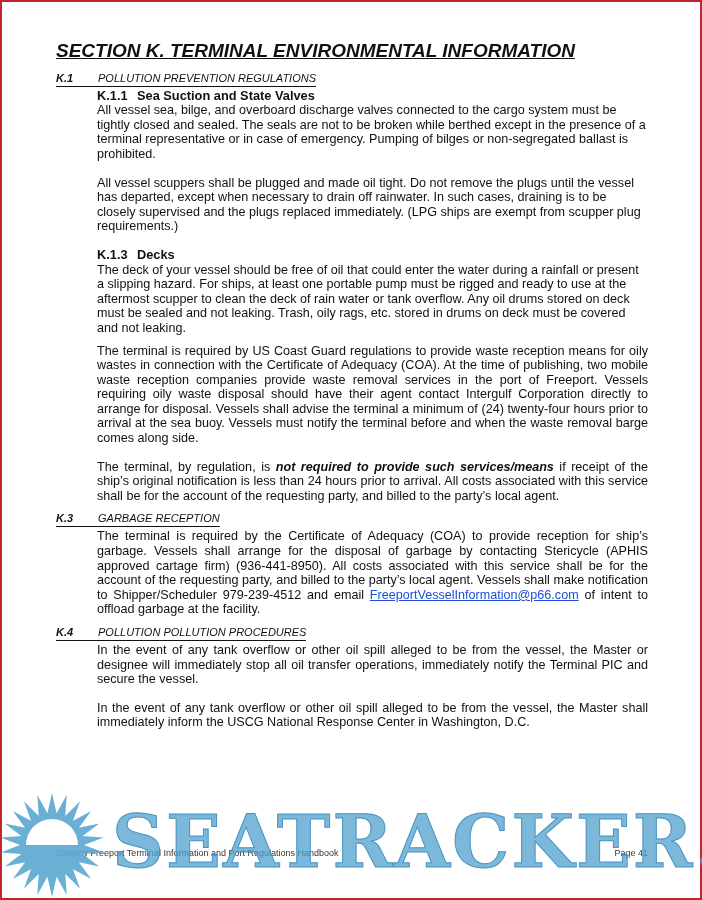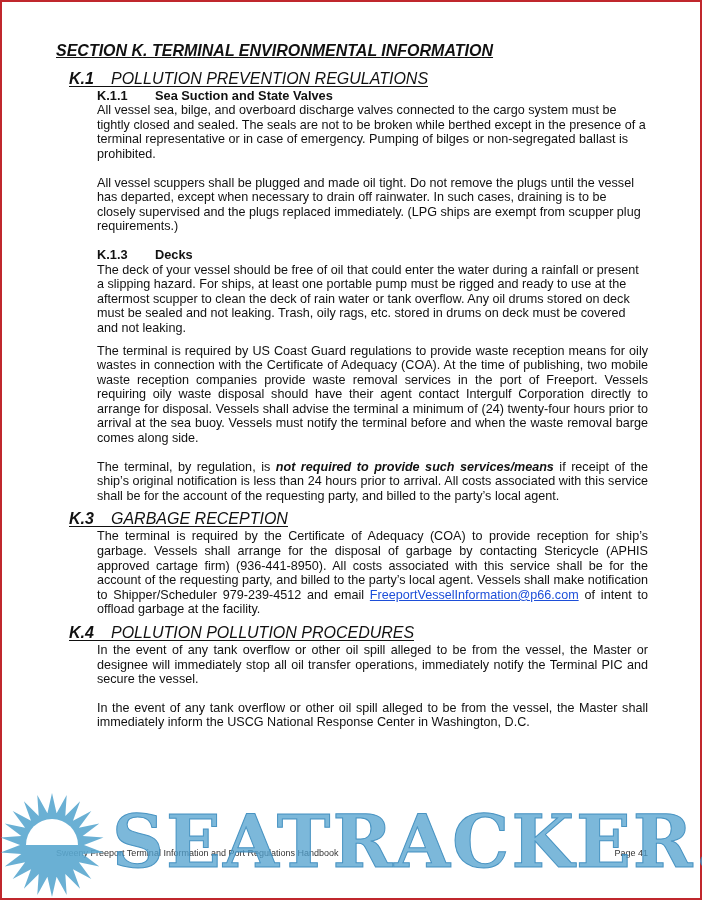--- a/index.html
+++ b/index.html
@@ -12,31 +12,31 @@
   .frame {
     position: absolute; left: 0; top: 0; width: 698px; height: 896px;
     border: 2px solid #c0272d;
   }
   .page {
     position: absolute; left: 56px; top: 44px; width: 592px;
     font-size: 12.6px; line-height: 14.6px;
   }
   .section-title {
     font-weight: bold; font-style: italic; text-decoration: underline;
-    font-size: 16px; margin: 0 0 12px 0;
+    font-size: 19px; margin: 0 0 12px 0;
   }
   .h2 {
-    font-style: italic; font-size: 16px; margin: 0 0 2px 13px;
+    font-style: italic; font-size: 11px; margin: 0 0 2px 0;
     display: inline-block; border-bottom: 1px solid #111; line-height: 15px;
   }
   .h2 .num { display: inline-block; width: 42px; font-weight: bold; }
   .h2 .txt { display: inline-block; }
   .indent { margin-left: 41px; }
   .h3 { font-weight: bold; font-size: 12.8px; margin: 0; }
-  .h3 .num { display: inline-block; width: 58px; }
+  .h3 .num { display: inline-block; width: 40px; }
   p { margin: 0; }
   .just { text-align: justify; }
   .gap { height: 14px; }
   .gap-sm { height: 8px; }
   a.link { color: #1d4ed8; text-decoration: underline; }
   .footer {
     position: absolute; left: 56px; top: 848px; width: 592px;
     font-size: 9px; color: #333;
   }
   .footer .left { position: absolute; left: 0; }

